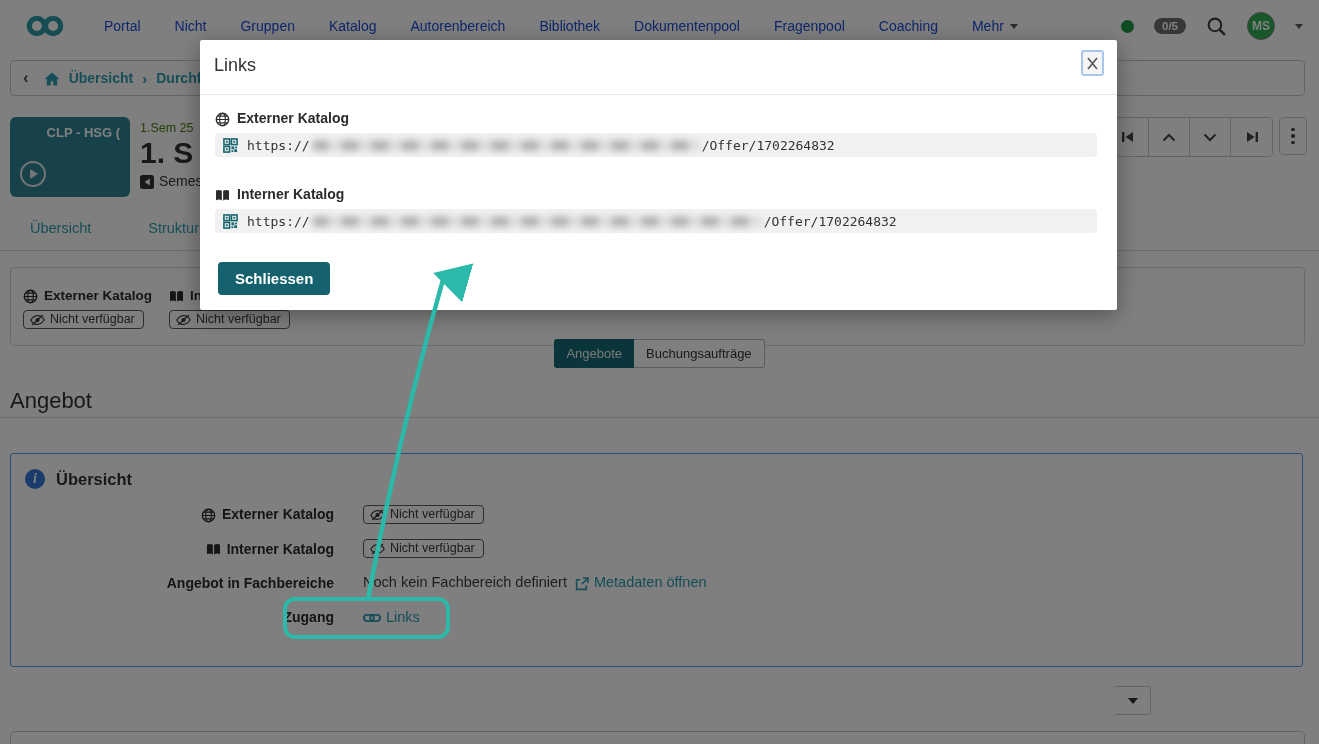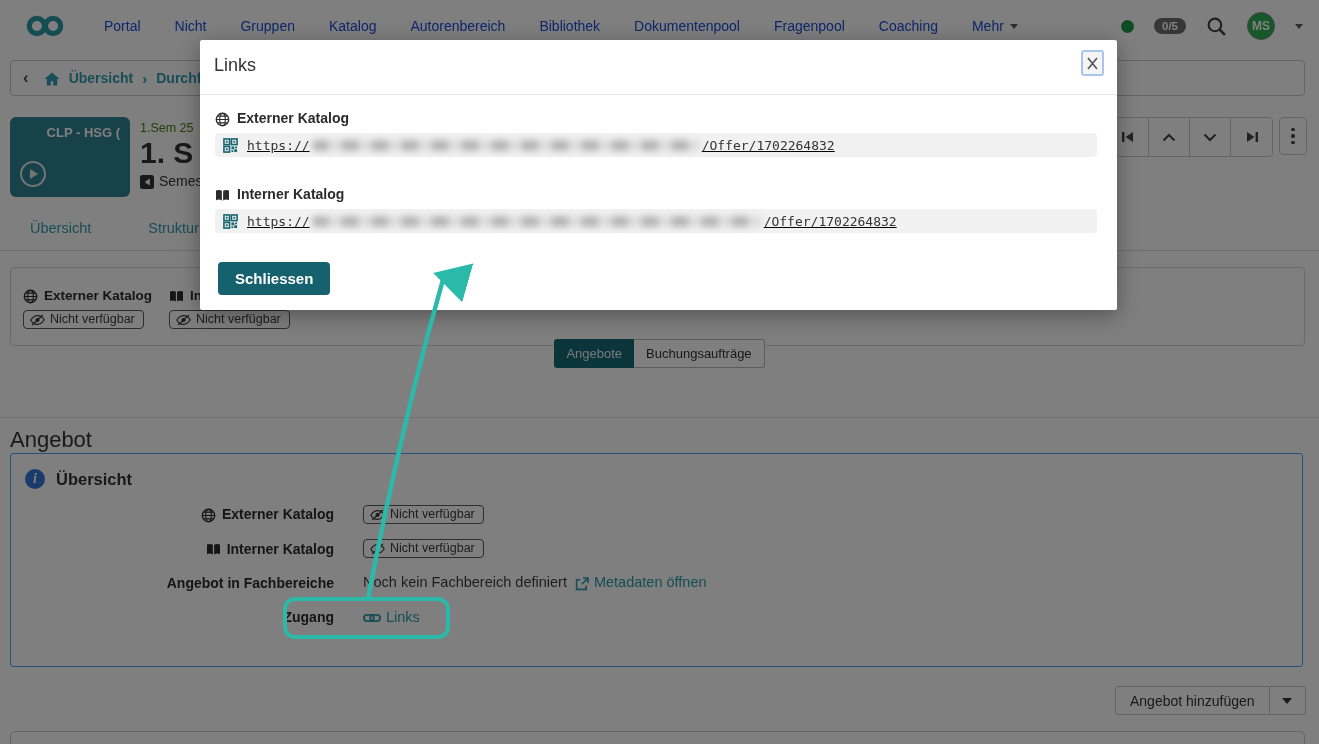--- a/index.html
+++ b/index.html
@@ -56,21 +56,21 @@
   .badge { display:inline-flex; align-items:center; gap:5px; border:1px solid #5c5c5c; border-radius:4px;
            padding:1px 8px 2px 6px; font-size:12.5px; color:#3a3a3a; background:#fff; white-space:nowrap; }
 
   
   .segmented { position:absolute; top:339px; left:0; width:1319px; display:flex; justify-content:center;align-items:flex-end; }
   .seg { height:29px; display:flex; align-items:center; padding:0 12px; font-size:13px; }
   .seg-active { background:#146a74; color:#f0f0f0; border-radius:3px 0 0 3px; }
   .seg-inactive { background:#fff; color:#333; border:1px solid #bbb; border-left:none; border-radius:0 3px 3px 0; }
 
   
-  .page-heading { position:absolute; left:10px; top:388px; font-size:22px; color:#333; font-weight:400;margin-top:39px; }
+  .page-heading { position:absolute; left:10px; top:388px; font-size:22px; color:#333; font-weight:400; }
   .heading-rule { position:absolute; left:0; top:417px; width:1319px; height:1px; background:#dcdcdc; }
 
   .overview-panel { position:absolute; left:10px; top:453px; width:1293px; height:214px; border:1px solid #4da3f5; border-radius:3px; background:#fff; }
   .op-header { position:absolute; left:14px; top:15px; display:flex; align-items:center; gap:11px; }
   .info-icon { width:20px; height:20px; border-radius:50%; background:#3578d9; color:#fff; font-family:"Liberation Serif", serif;
                font-size:14px; font-weight:700; font-style:italic; display:flex; align-items:center; justify-content:center; }
   .op-title { font-size:16.5px; font-weight:700; color:#333; }
   .op-rows { position:absolute; left:0; top:50px; width:100%; }
   .op-row { display:flex; align-items:center; margin-bottom:13px; min-height:21px; }
   .op-lbl { width:323px; text-align:right; font-size:14px; font-weight:700; color:#2b2b2b;
@@ -90,21 +90,21 @@
   
   .backdrop { position:absolute; inset:0; background:rgba(0,0,0,0.5); z-index:40; }
   .modal { position:absolute; left:200px; top:40px; width:917px; height:270px; background:#fff; z-index:50;
            box-shadow:0 5px 22px rgba(0,0,0,0.35); border-radius:2px; }
   .modal-header { position:relative; height:55px; border-bottom:1px solid #e6e6e6; }
   .modal-title { position:absolute; left:14px; top:15px; font-size:18px; font-weight:500; color:#333; }
   .modal-close { position:absolute; right:13px; top:10px; width:23px; height:26px; background:#f5f5f5;
                  border:2px solid #a9c7ec; border-radius:3px; display:flex; align-items:center; justify-content:center; color:#555; }
   .m-section-label { position:absolute; left:15px; font-size:14px; font-weight:700; color:#2b2b2b; display:flex; align-items:center; gap:7px; }
   .url-bar { position:absolute; left:15px; width:882px; height:24px; background:#f1f1f1; border-radius:4px;
-             display:flex; align-items:center; gap:9px; padding:0 8px;text-decoration:underline; }
+             display:flex; align-items:center; gap:9px; padding:0 8px; }
   .url-text { font-family:"DejaVu Sans Mono", monospace; font-size:13px; color:#333; display:flex; align-items:center; }
   .redacted { display:inline-block; height:11px; border-radius:5px; margin:0 2px;
               background:repeating-linear-gradient(90deg,#b5b5b5 0 16px,#dcdcdc 16px 30px); filter:blur(3px); }
   .modal-btn { position:absolute; left:18px; top:222px; background:#15616d; color:#fff; font-size:15px; font-weight:600;
                border:none; border-radius:4px; padding:8px 17px; cursor:pointer; }
 
   
   .annotation-svg { position:absolute; inset:0; z-index:60; pointer-events:none; }
   .highlight-box { position:absolute; left:283px; top:597px; width:167px; height:42px; border:4px solid #2bb9aa;
                    border-radius:12px; z-index:60; pointer-events:none; }
@@ -369,21 +369,20 @@
                 </svg>
             </span>
             <span>Links</span>
           </span>
         </div>
       </div>
     </div>
   </section>
 
   <div class="add-offer">
-    <span class="ao-main">Angebot hinzufügen</span>
     <span class="ao-caret">
         <i class="caret-down"></i>
       </span>
   </div>
 
   <div class="bottom-box"></div>
 
   <div class="backdrop"></div>
 
   <div class="modal">

